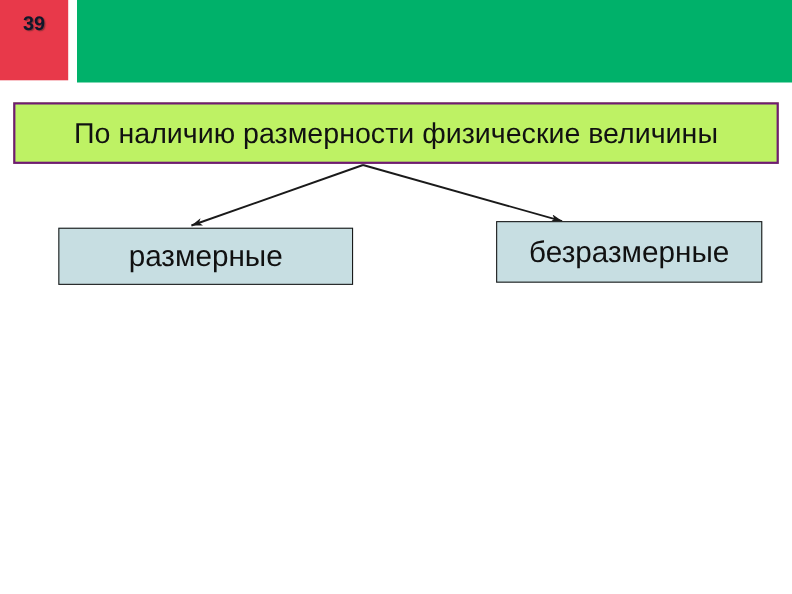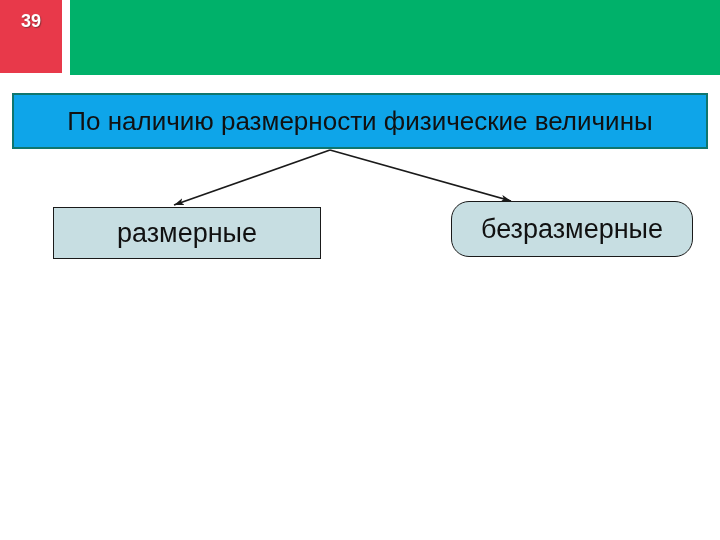--- a/index.html
+++ b/index.html
@@ -11,52 +11,52 @@
   .slide {
     position: relative;
     width: 720px; height: 540px;
     background: #ffffff;
     overflow: hidden;
   }
   .slide-number-badge {
     position: absolute; left: 0; top: 0;
     width: 62px; height: 73px;
     background: #e8394a;
-    color: #ffffff;
+    color: #0f172a;
     font-size: 18px; font-weight: bold;
     display: flex; justify-content: center; align-items: flex-start;
     padding-top: 11px; box-sizing: border-box;
     text-shadow: 1px 1px 1px rgba(70, 40, 40, 0.55);
   }
   .top-banner {
     position: absolute; left: 70px; top: 0;
     width: 650px; height: 75px;
     background: #00b16a;
   }
   .title-box {
     position: absolute; left: 12px; top: 93px;
     width: 696px; height: 56px;
-    background: #0ea5e9;
-    border: 2px solid #0f766e;
+    background: #bef264;
+    border: 2px solid #701a75;
     box-sizing: border-box;
     display: flex; align-items: center; justify-content: center;
     font-size: 26px; color: #111111;
     white-space: nowrap;
   }
   .node {
     position: absolute;
     background: #c7dee2;
     border: 1.5px solid #1a1a1a;
     box-sizing: border-box;
     display: flex; align-items: center; justify-content: center;
     font-size: 27px; color: #111111;
     white-space: nowrap;
   }
   .node-dimensional  { left: 53px;  top: 207px; width: 268px; height: 52px; }
-  .node-dimensionless{ left: 451px; top: 201px; width: 242px; height: 56px; border-radius: 18px; }
+  .node-dimensionless{ left: 451px; top: 201px; width: 242px; height: 56px; }
   .arrows {
     position: absolute; left: 0; top: 0;
     width: 720px; height: 540px;
     pointer-events: none;
   }
 </style>
 </head>
 <body>
 
 <div class="slide">

